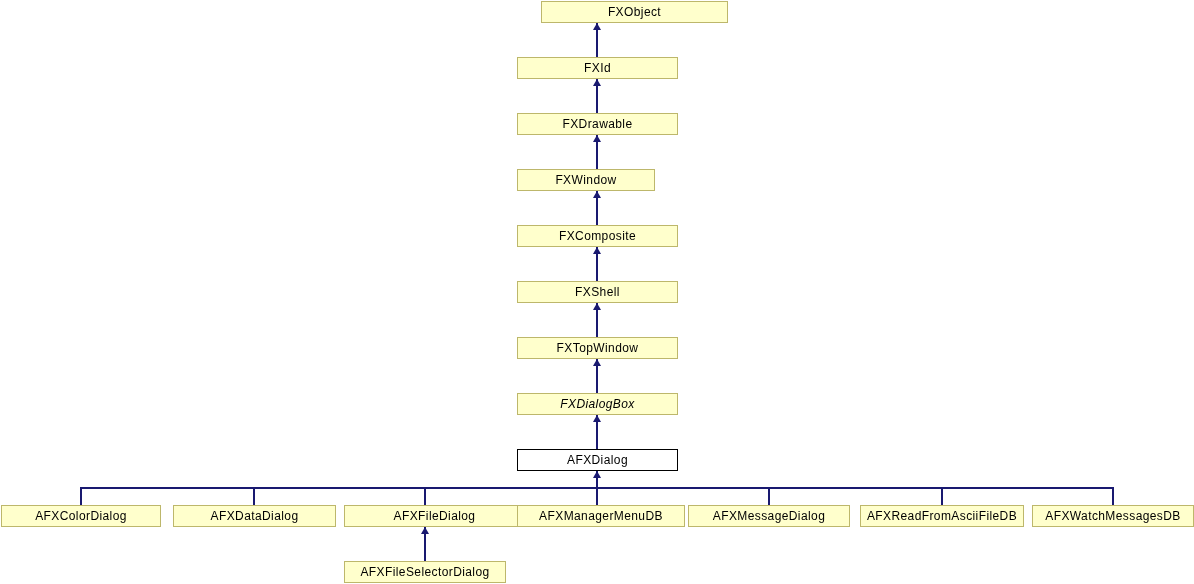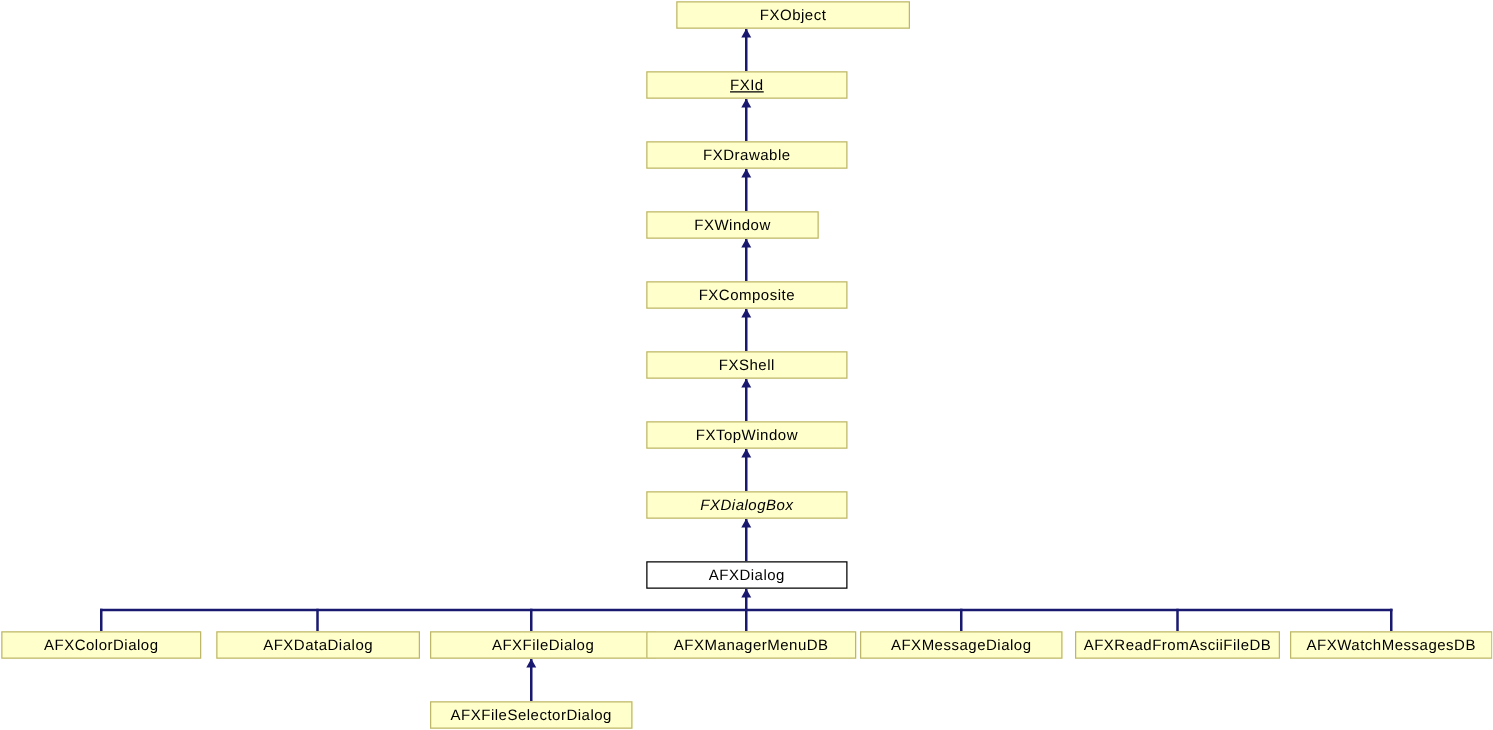--- a/index.html
+++ b/index.html
@@ -53,21 +53,21 @@
     border-bottom: 7px solid #191970;
     z-index: 1;
   }
 </style>
 </head>
 <body>
 
 <div class="canvas">
 
   <div class="node" style="left:517px; top:1px;   width:187px;margin-left:24px;">FXObject</div>
-  <div class="node" style="left:517px; top:57px;  width:161px;text-decoration:underline;">FXId</div>
+  <div class="node" style="left:517px; top:57px;  width:161px;">FXId</div>
   <div class="node" style="left:517px; top:113px; width:161px;">FXDrawable</div>
   <div class="node" style="left:517px; top:169px; width:138px;">FXWindow</div>
   <div class="node" style="left:517px; top:225px; width:161px;">FXComposite</div>
   <div class="node" style="left:517px; top:281px; width:161px;">FXShell</div>
   <div class="node" style="left:517px; top:337px; width:161px;">FXTopWindow</div>
   <div class="node" style="left:517px; top:393px; width:161px;font-style:italic;">FXDialogBox</div>
   <div class="node focal" style="left:517px; top:449px; width:161px;">AFXDialog</div>
 
   <div class="vline" style="left:596px; top:23px;  height:34px;"></div>
   <div class="arrow" style="left:593px; top:23px;"></div>

